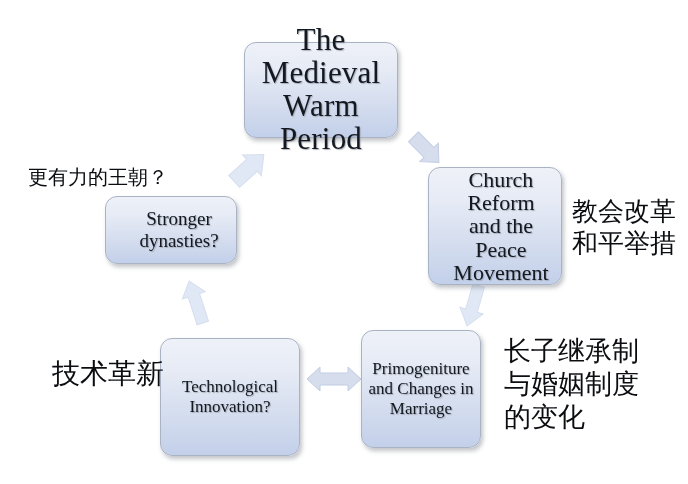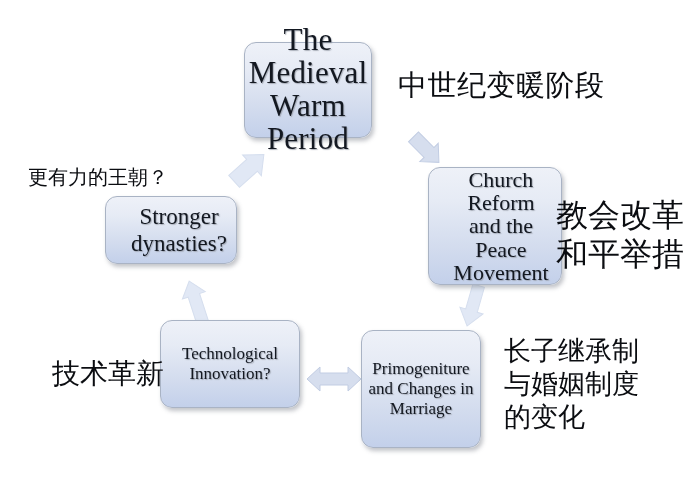--- a/index.html
+++ b/index.html
@@ -26,49 +26,49 @@
     font-family:"Liberation Serif",serif;
     color:#131821;
     text-align:center;
     line-height:1.06;
     white-space:pre-line;
     text-shadow:1px 1px 1px rgba(150,155,165,.75);
     position:relative;
   }
 
   
-  #n-top{left:244px;top:42px;width:128px;height:96px;}
+  #n-top{left:244px;top:42px;width:154px;height:96px;}
   #n-top .label{font-size:31px;letter-spacing:.2px;}
 
   
   #n-church{left:428px;top:167px;width:134px;height:118px;padding-left:12px;}
   #n-church .label{font-size:22px;}
 
   
   #n-primo{left:361px;top:330px;width:120px;height:118px;}
   #n-primo .label{font-size:17px;line-height:1.18;}
 
   
-  #n-tech{left:160px;top:320px;width:140px;height:88px;}
+  #n-tech{left:160px;top:338px;width:140px;height:118px;}
   #n-tech .label{font-size:17px;line-height:1.2;}
 
   
   #n-strong{left:105px;top:196px;width:132px;height:68px;}
-  #n-strong .label{font-size:23px;line-height:1.18;margin-left:16px;}
+  #n-strong .label{font-size:19px;line-height:1.18;margin-left:16px;}
 
   
   .cn{
     position:absolute;
     font-family:"Liberation Sans",sans-serif;
     color:#0b0d11;
     white-space:pre-line;
     line-height:1.22;
   }
   #cn-top{left:398px;top:68px;font-size:29px;letter-spacing:.5px;}
-  #cn-church{left:556px;top:196px;font-size:32px;}
+  #cn-church{left:572px;top:196px;font-size:26px;}
   #cn-primo{left:504px;top:335px;font-size:27px;}
   #cn-tech{left:52px;top:357px;font-size:28px;}
   #cn-strong{left:28px;top:165px;font-size:20px;}
 
   
   .arrow{position:absolute;}
   .arrow svg{display:block;overflow:visible;}
   .ar-fill{fill:#d6deee;stroke:#c2cde3;stroke-width:1;}
   .ar-soft{fill:#e1e8f5;stroke:#d5deee;stroke-width:1;}
 
@@ -145,21 +145,20 @@
   <div class="node" id="n-tech">
     <div class="label">Technological
 Innovation?</div>
   </div>
 
   <div class="node" id="n-strong">
     <div class="label">Stronger
 dynasties?</div>
   </div>
 
-  <div class="cn" id="cn-top">中世纪变暖阶段</div>
 
   <div class="cn" id="cn-church">教会改革
 和平举措</div>
 
   <div class="cn" id="cn-primo">长子继承制
 与婚姻制度
 的变化</div>
 
   <div class="cn" id="cn-tech">技术革新</div>
 

